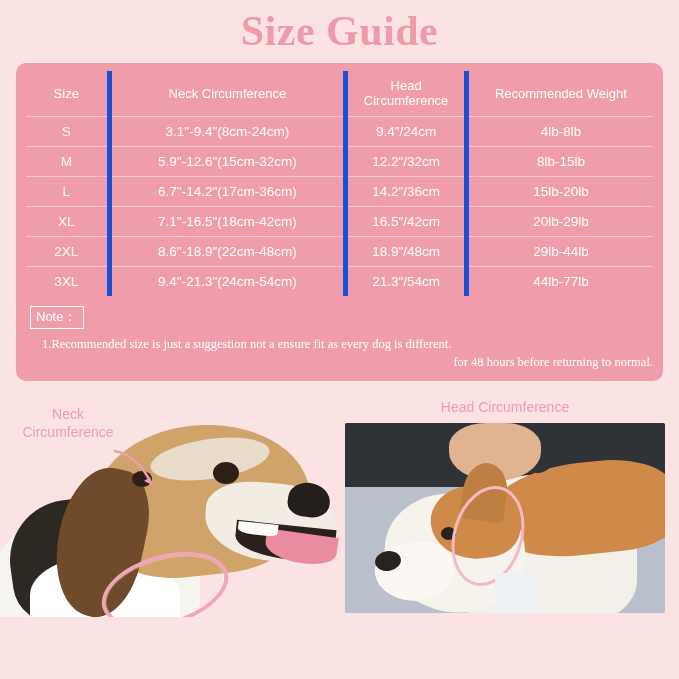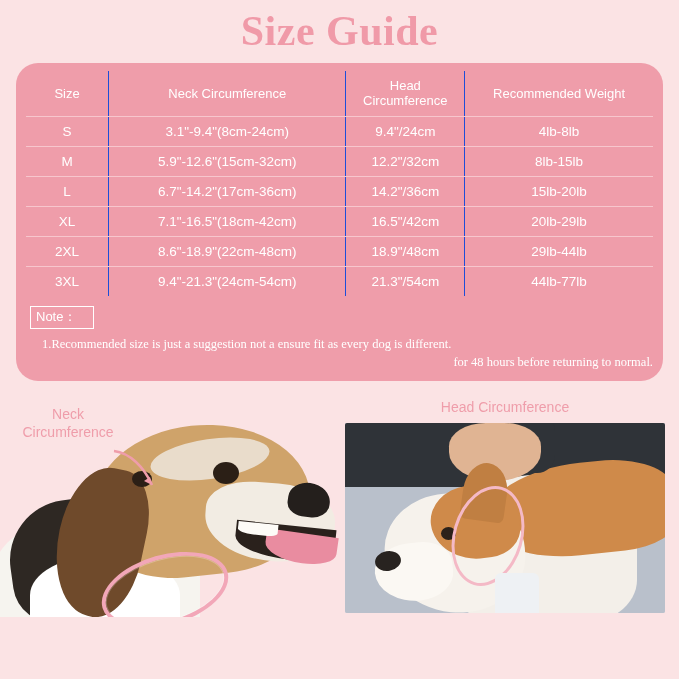--- a/index.html
+++ b/index.html
@@ -26,21 +26,21 @@
     font-size: 42px;
     font-weight: bold;
     letter-spacing: 0.5px;
     padding-top: 7px;
     padding-bottom: 8px;
     font-family: "Liberation Serif", serif;
   }
   .table-card {
     margin: 0 16px;
     background: #ef9daa;
-    border-radius: 22px;
+    border-radius: 10px;
     padding: 8px 10px 10px 10px;
   }
   table.size-table {
     width: 100%;
     border-collapse: collapse;
     color: #ffffff;
   }
   table.size-table th, table.size-table td {
     border-bottom: 1px solid #f7c6cd;
     text-align: center;
@@ -63,32 +63,32 @@
     width: 72px;
   }
   th.col-neck { width: 215px; }
   th.col-head { width: 105px; }
   th.col-weight { width: 170px; }
   td.cell-size {
     font-size: 19px;
     font-weight: bold;
   }
   .vline {
-    border-left: 1px solid #1d4ed8;
+    border-left: 5px solid #1d4ed8;
   }
   .note-wrap {
     margin-top: 10px;
     padding-left: 4px;
   }
   .note-label {
     display: inline-block;
     border: 1px solid #ffffff;
     color: #ffffff;
     font-size: 13px;
-    padding: 1px 17px 2px 5px;
+    padding: 1px 7px 2px 5px;
     margin-bottom: 6px;
   }
   .note-line {
     color: #ffffff;
     font-size: 12.5px;
     line-height: 1.45;
     padding-left: 12px;
     font-family: Liberation Serif, serif;
   }
   .note-line .indent {

